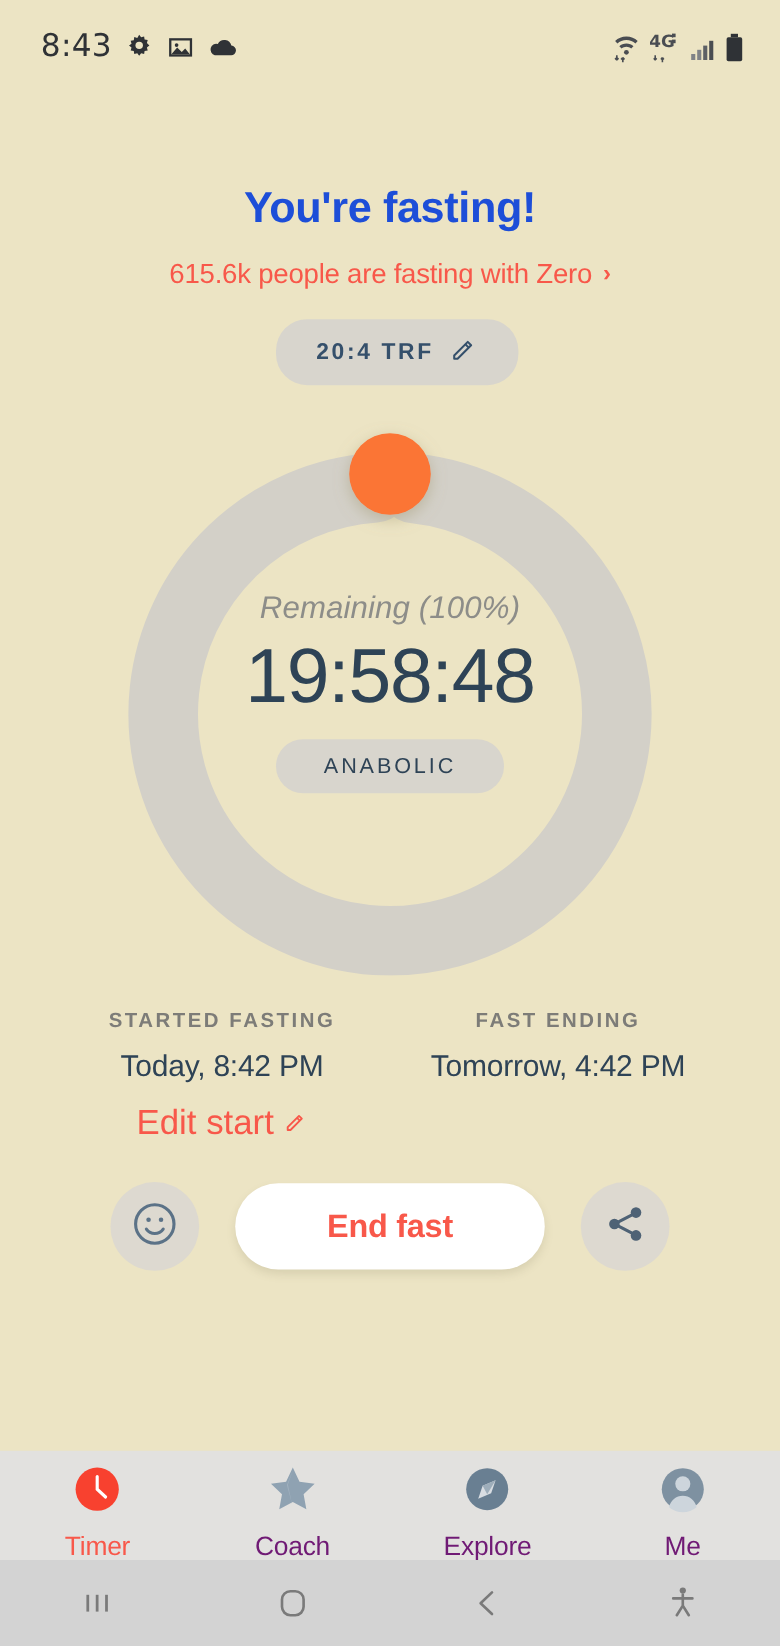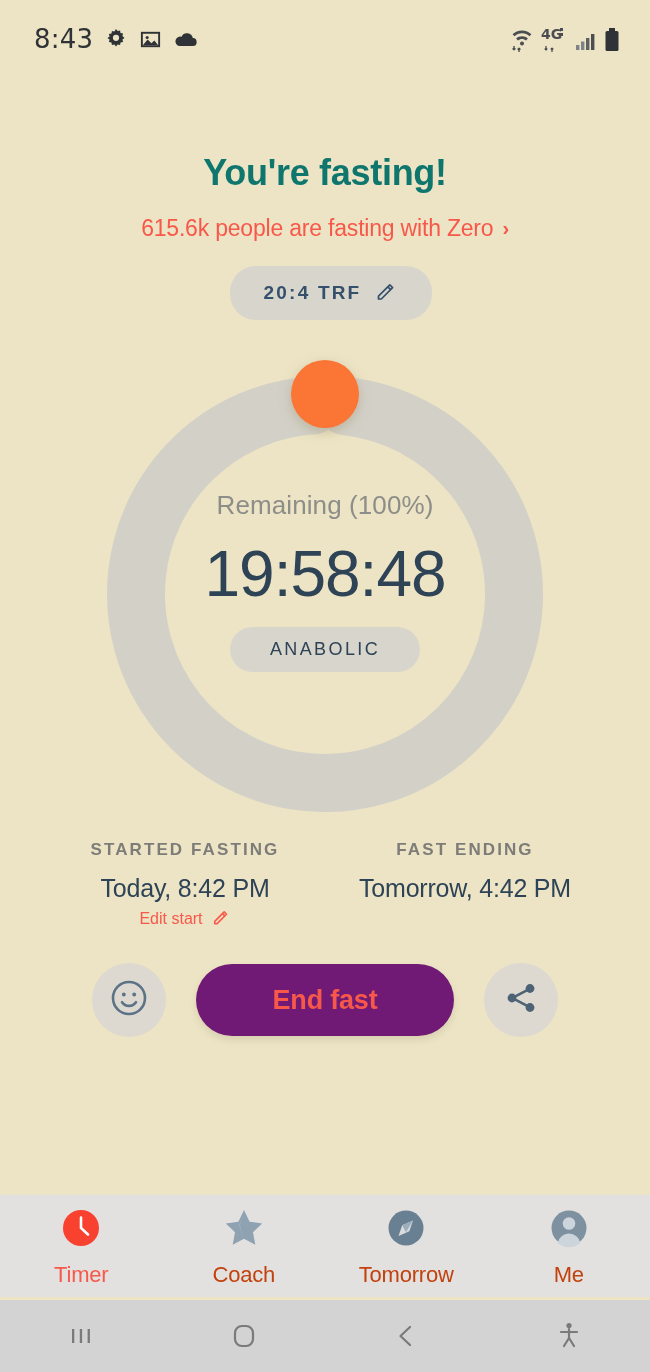--- a/index.html
+++ b/index.html
@@ -34,21 +34,21 @@
     position: relative;
     height: 1120px;
     background: #ece4c4;
   }
 
   .title {
     text-align: center;
     margin-top: 74px;
     font-size: 36px;
     font-weight: bold;
-    color: #0f766e;
+    color: #1d4ed8;
     letter-spacing: -0.3px;
   }
   .subtitle {
     text-align: center;
     margin-top: 21px;
     font-size: 23px;
     color: #f8584a;
     letter-spacing: -0.2px;
     display: flex;
     justify-content: center;
@@ -85,26 +85,27 @@
   .ring-center {
     position: absolute;
     left: 0; right: 0;
     top: 148px;
     text-align: center;
   }
   .remaining-label {
     font-size: 26px;
     color: #8d8d89;
     letter-spacing: 0.1px;
+    font-style: italic;
   }
   .timer-value {
     font-size: 64px;
     color: #2e4356;
     letter-spacing: -1px;
-    margin-top: 16px;
+    margin-top: 4px;
     font-weight: normal;
   }
   .stage-pill-wrap { display: flex; justify-content: center; margin-top: 16px; }
   .stage-pill {
     background: #d8d5cd;
     border-radius: 24px;
     padding: 12px 40px;
     font-size: 18px;
     font-weight: normal;
     letter-spacing: 2.4px;
@@ -125,22 +126,22 @@
     letter-spacing: 2.1px;
     color: #7d7c78;
   }
   .time-val {
     font-size: 25px;
     color: #2e4356;
     margin-top: 14px;
     letter-spacing: -0.2px;
   }
   .edit-start {
-    margin-top: 4px;
-    font-size: 16px;
+    margin-top: 16px;
+    font-size: 29px;
     color: #f8584a;
     display: flex;
     align-items: center;
     justify-content: center;
     gap: 8px;
   }
 
   
   .actions {
     display: flex;
@@ -152,48 +153,48 @@
   .circ-btn {
     width: 74px; height: 74px;
     border-radius: 50%;
     background: #ddd9d0;
     display: flex; align-items: center; justify-content: center;
   }
   .end-fast {
     width: 258px;
     height: 72px;
     border-radius: 38px;
-    background: #701a75;
+    background: #ffffff;
     display: flex; align-items: center; justify-content: center;
     font-size: 27px;
     font-weight: bold;
     color: #f8584a;
     box-shadow: 0 4px 7px rgba(130,120,90,0.18);
     border: none;
     letter-spacing: -0.2px;
   }
 
   
   .bottom-nav {
     position: absolute;
-    left: 0; bottom: 75px;
+    left: 0; bottom: 61px;
     width: 650px;
     height: 102px;
     background: #e2e1df;
     display: flex;
     align-items: center;
   }
   .nav-item {
     flex: 1;
     display: flex;
     flex-direction: column;
     align-items: center;
     gap: 7px;
   }
-  .nav-label { font-size: 22px; color: #c2410c; letter-spacing: -0.2px; }
+  .nav-label { font-size: 22px; color: #701a75; letter-spacing: -0.2px; }
   .nav-item.active .nav-label { color: #f8584a; }
 
   
   .android-nav {
     position: absolute;
     left: 0; bottom: 0;
     width: 650px;
     height: 72px;
     background: #d3d3d3;
     display: flex;
@@ -378,21 +379,21 @@
   </div>
 
   <div class="nav-item">
     <span>
       <svg width="46" height="46" viewBox="0 0 46 46">
         <circle cx="23" cy="23" r="17.5" fill="#697f92"></circle>
         <path d="M30 15.5L19.2 20.2 15.5 31l10.8-4.7z" fill="#d8dde2"></path>
         <path d="M30 15.5l-7 11.8-3.8-7.1z" fill="#9dadba"></path>
       </svg>
     </span>
-    <span class="nav-label">Tomorrow</span>
+    <span class="nav-label">Explore</span>
   </div>
 
   <div class="nav-item">
     <span>
       <svg width="46" height="46" viewBox="0 0 46 46">
         <circle cx="23" cy="23" r="17.5" fill="#7e91a1"></circle>
         <circle cx="23" cy="18.5" r="6.3" fill="#cdd5dc"></circle>
         <path d="M11.6 38a11.6 11.6 0 0 1 22.8 0 17.4 17.4 0 0 1-22.8 0z" fill="#cdd5dc"></path>
       </svg>
     </span>

